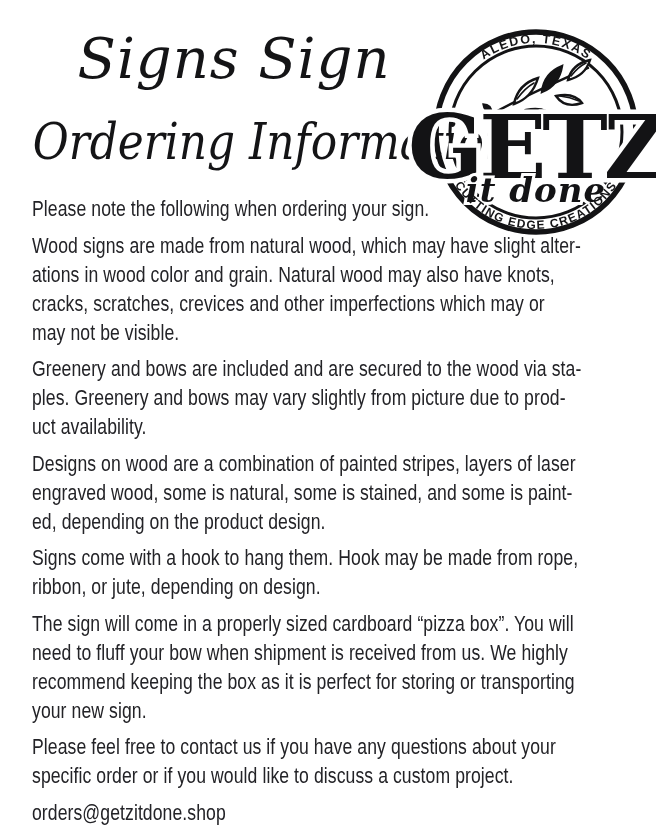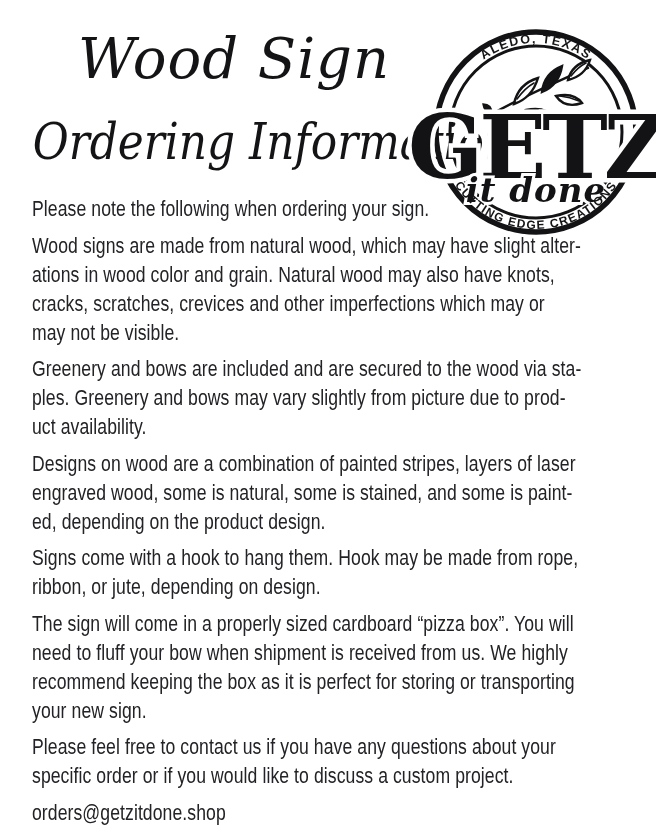--- a/index.html
+++ b/index.html
@@ -61,21 +61,21 @@
     margin:0 0 7.5px 0;
     white-space:pre;
   }
 </style>
 </head>
 <body>
 
 <div class="page">
 
   <div class="title">
-    <div class="title-line1">Wood Sign</div>
+    <div class="title-line1">Signs Sign</div>
     <div class="title-line2">Ordering Information</div>
   </div>
 
   <div class="logo">
     <svg width="212" height="212" viewBox="0 0 212 212" xmlns="http://www.w3.org/2000/svg">
 
       <circle cx="106" cy="106" r="100" fill="none" stroke="#131315" stroke-width="5.5"></circle>
       <circle cx="106" cy="106" r="86" fill="none" stroke="#131315" stroke-width="3"></circle>
 
       <defs>

